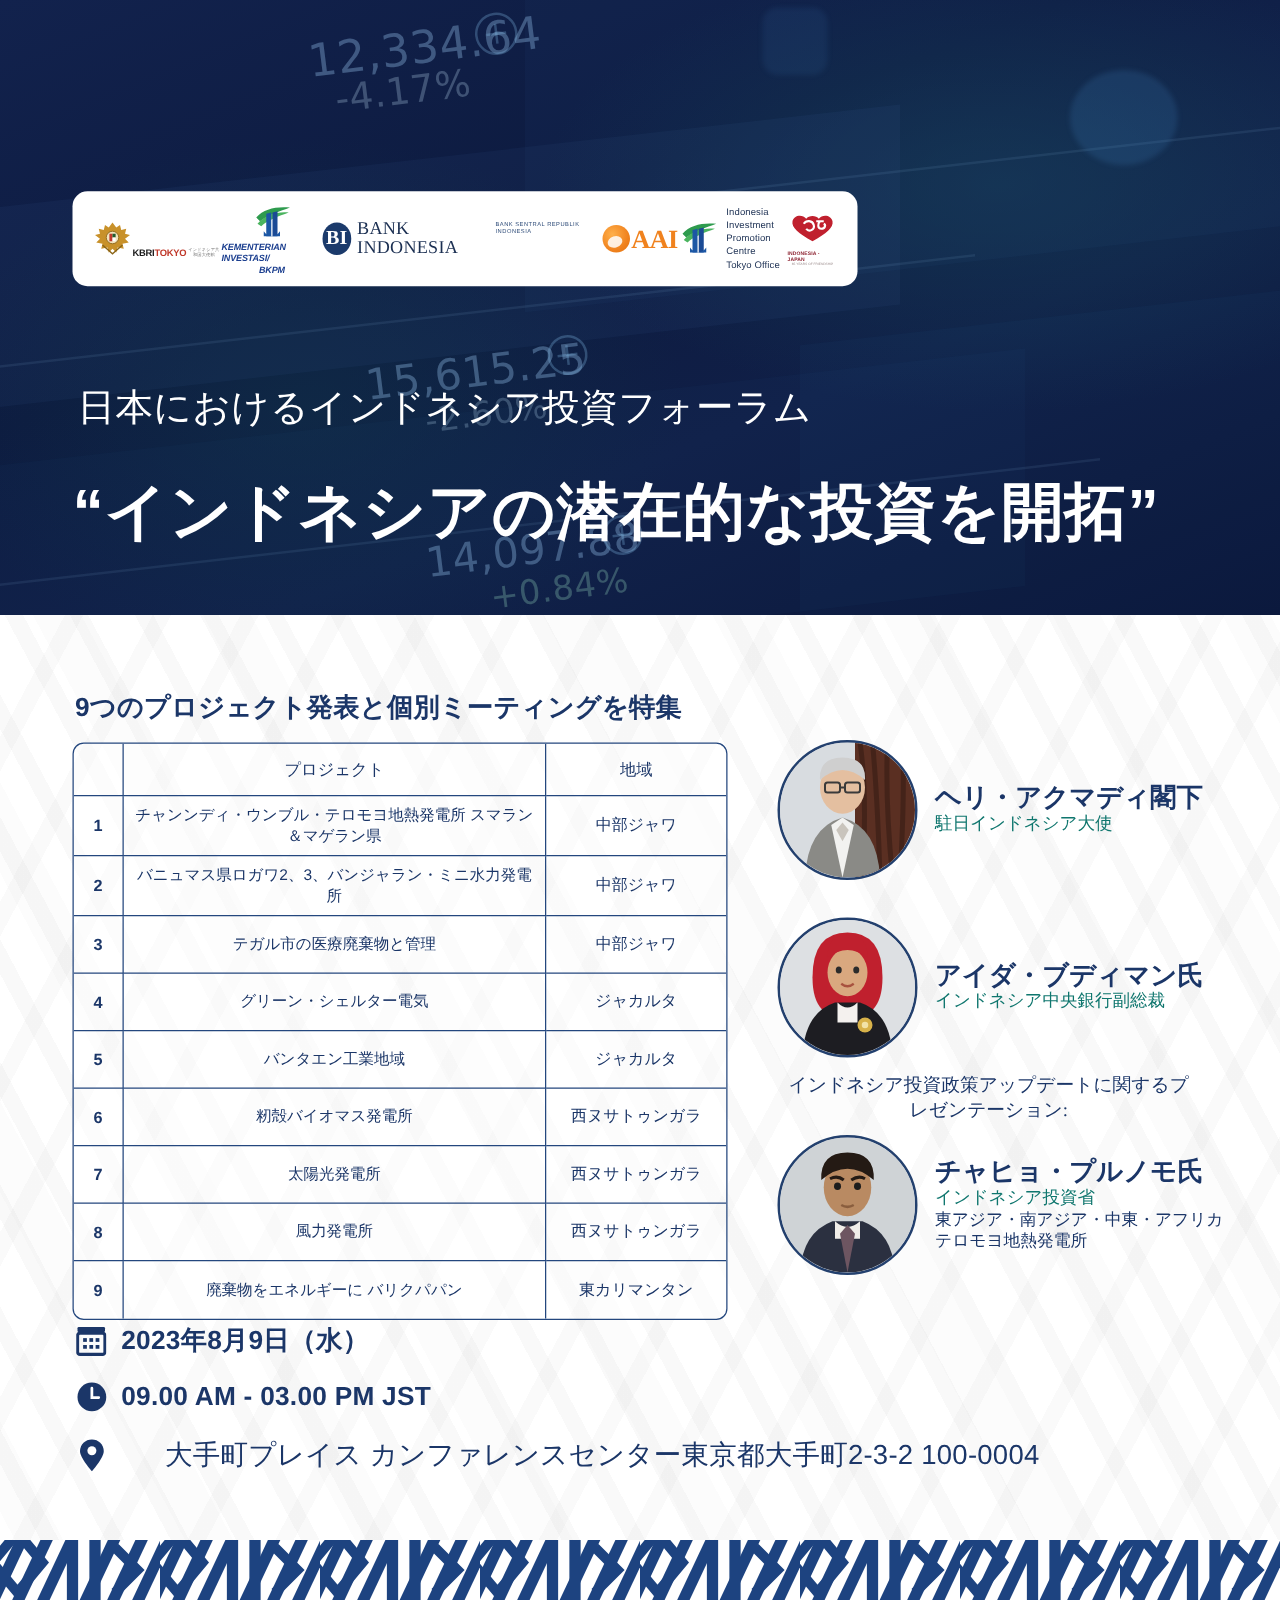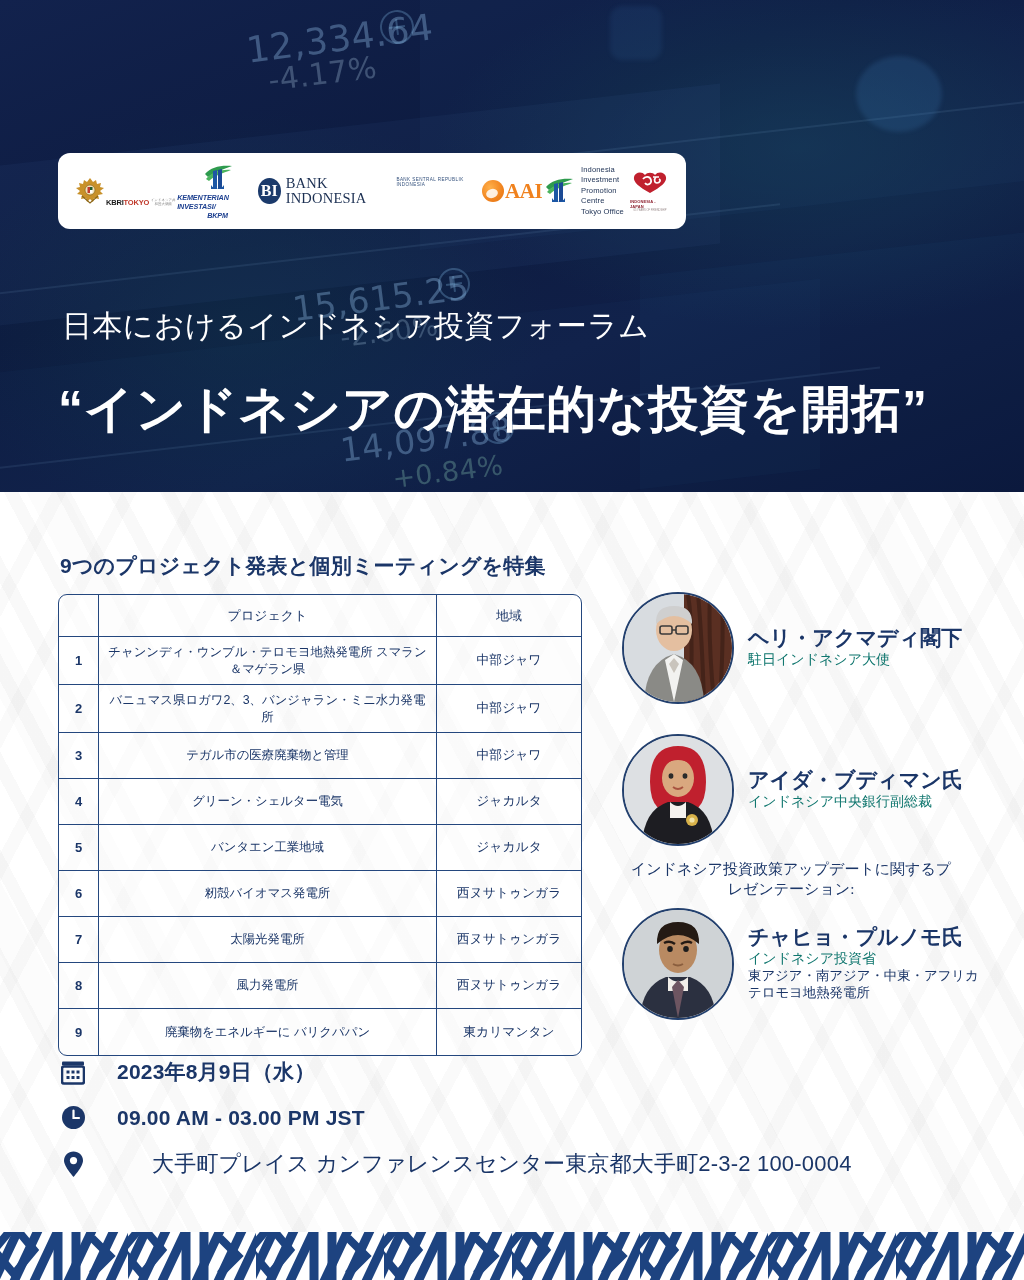--- a/index.html
+++ b/index.html
@@ -258,21 +258,21 @@
     font-size: 15px;
     color: #1b3668;
     line-height: 1.32;
     text-align: center;
     width: 330px;
     margin: 14px 0 8px 4px;
   }
 
   
   .info-list { position: absolute; left: 58px; top: 1058px; }
-  .info-row { display: flex; align-items: center; margin-bottom: 19px; gap: 20px; }
+  .info-row { display: flex; align-items: center; margin-bottom: 19px; }
   .info-ico { width: 30px; flex: 0 0 30px; display: flex; align-items: center; justify-content: center; }
   .info-txt { font-size: 21px; font-weight: 700; color: #1b3668; letter-spacing: 0.2px; margin-left: 9px; }
   .info-txt.loc { font-weight: 400; font-size: 22px; margin-left: 44px; }
 
   
   .batik-band {
     position: absolute;
     left: 0; top: 1232px;
     width: 1024px; height: 48px;
     background: #ffffff;

